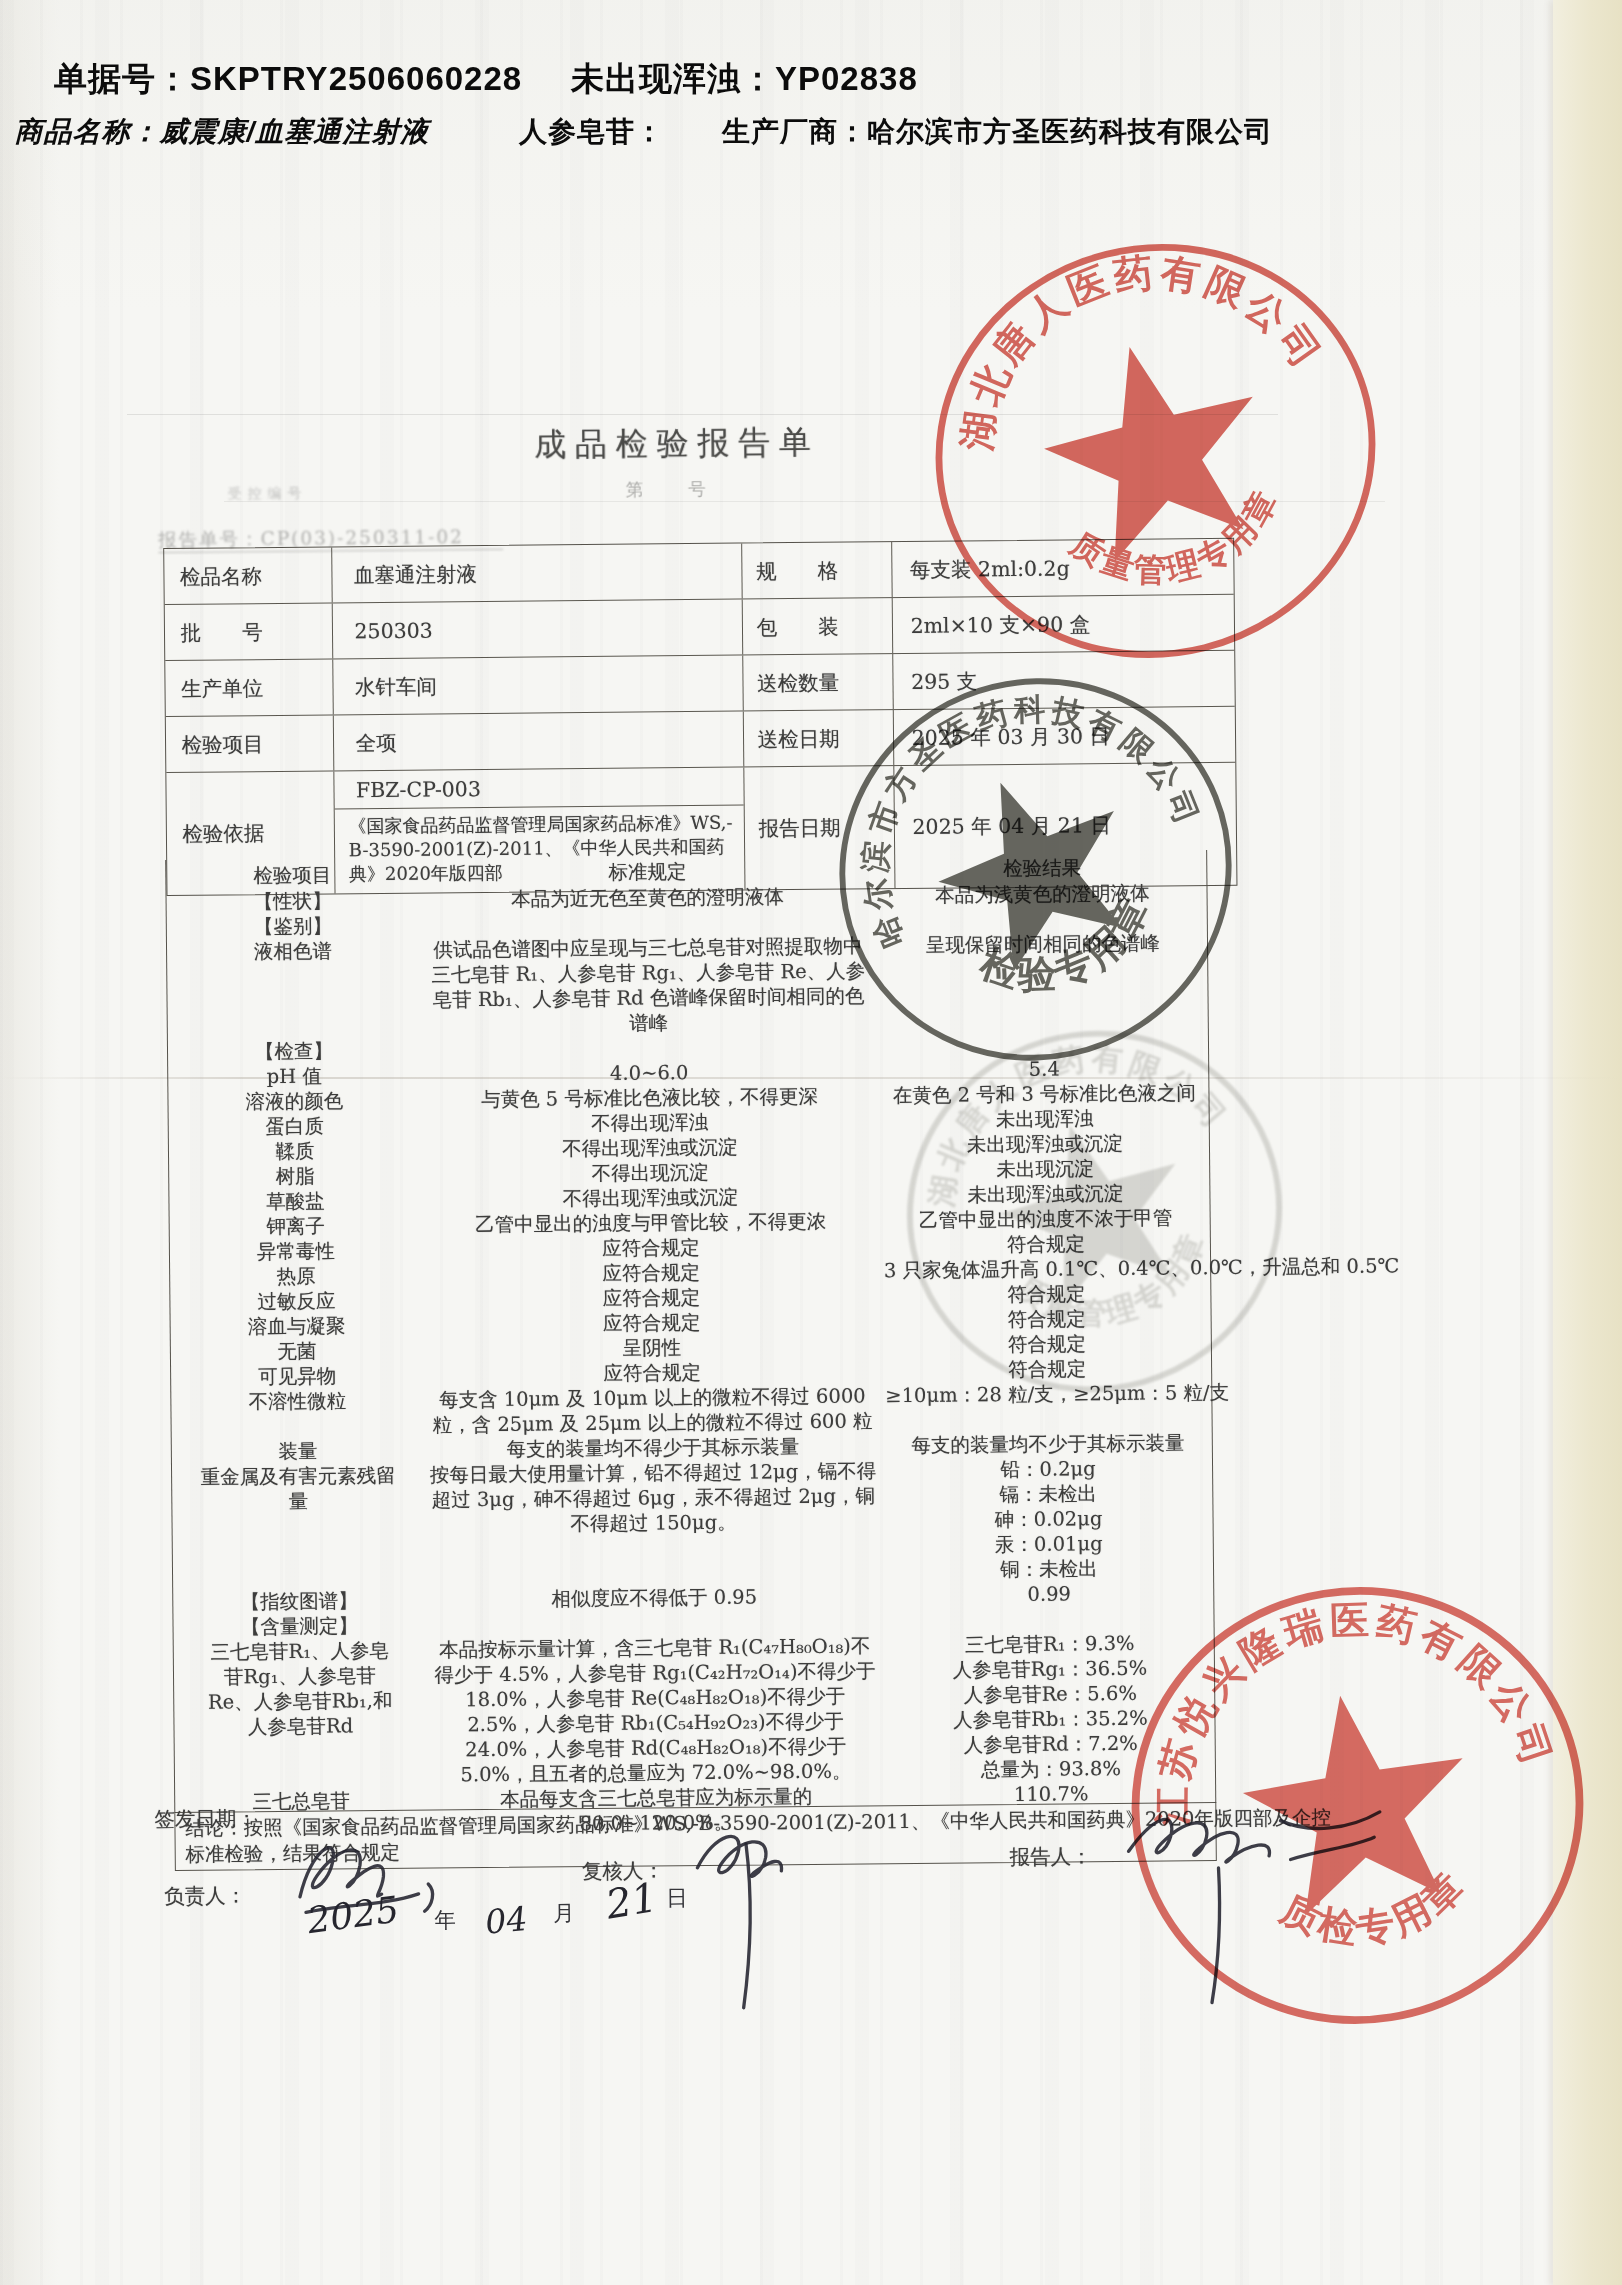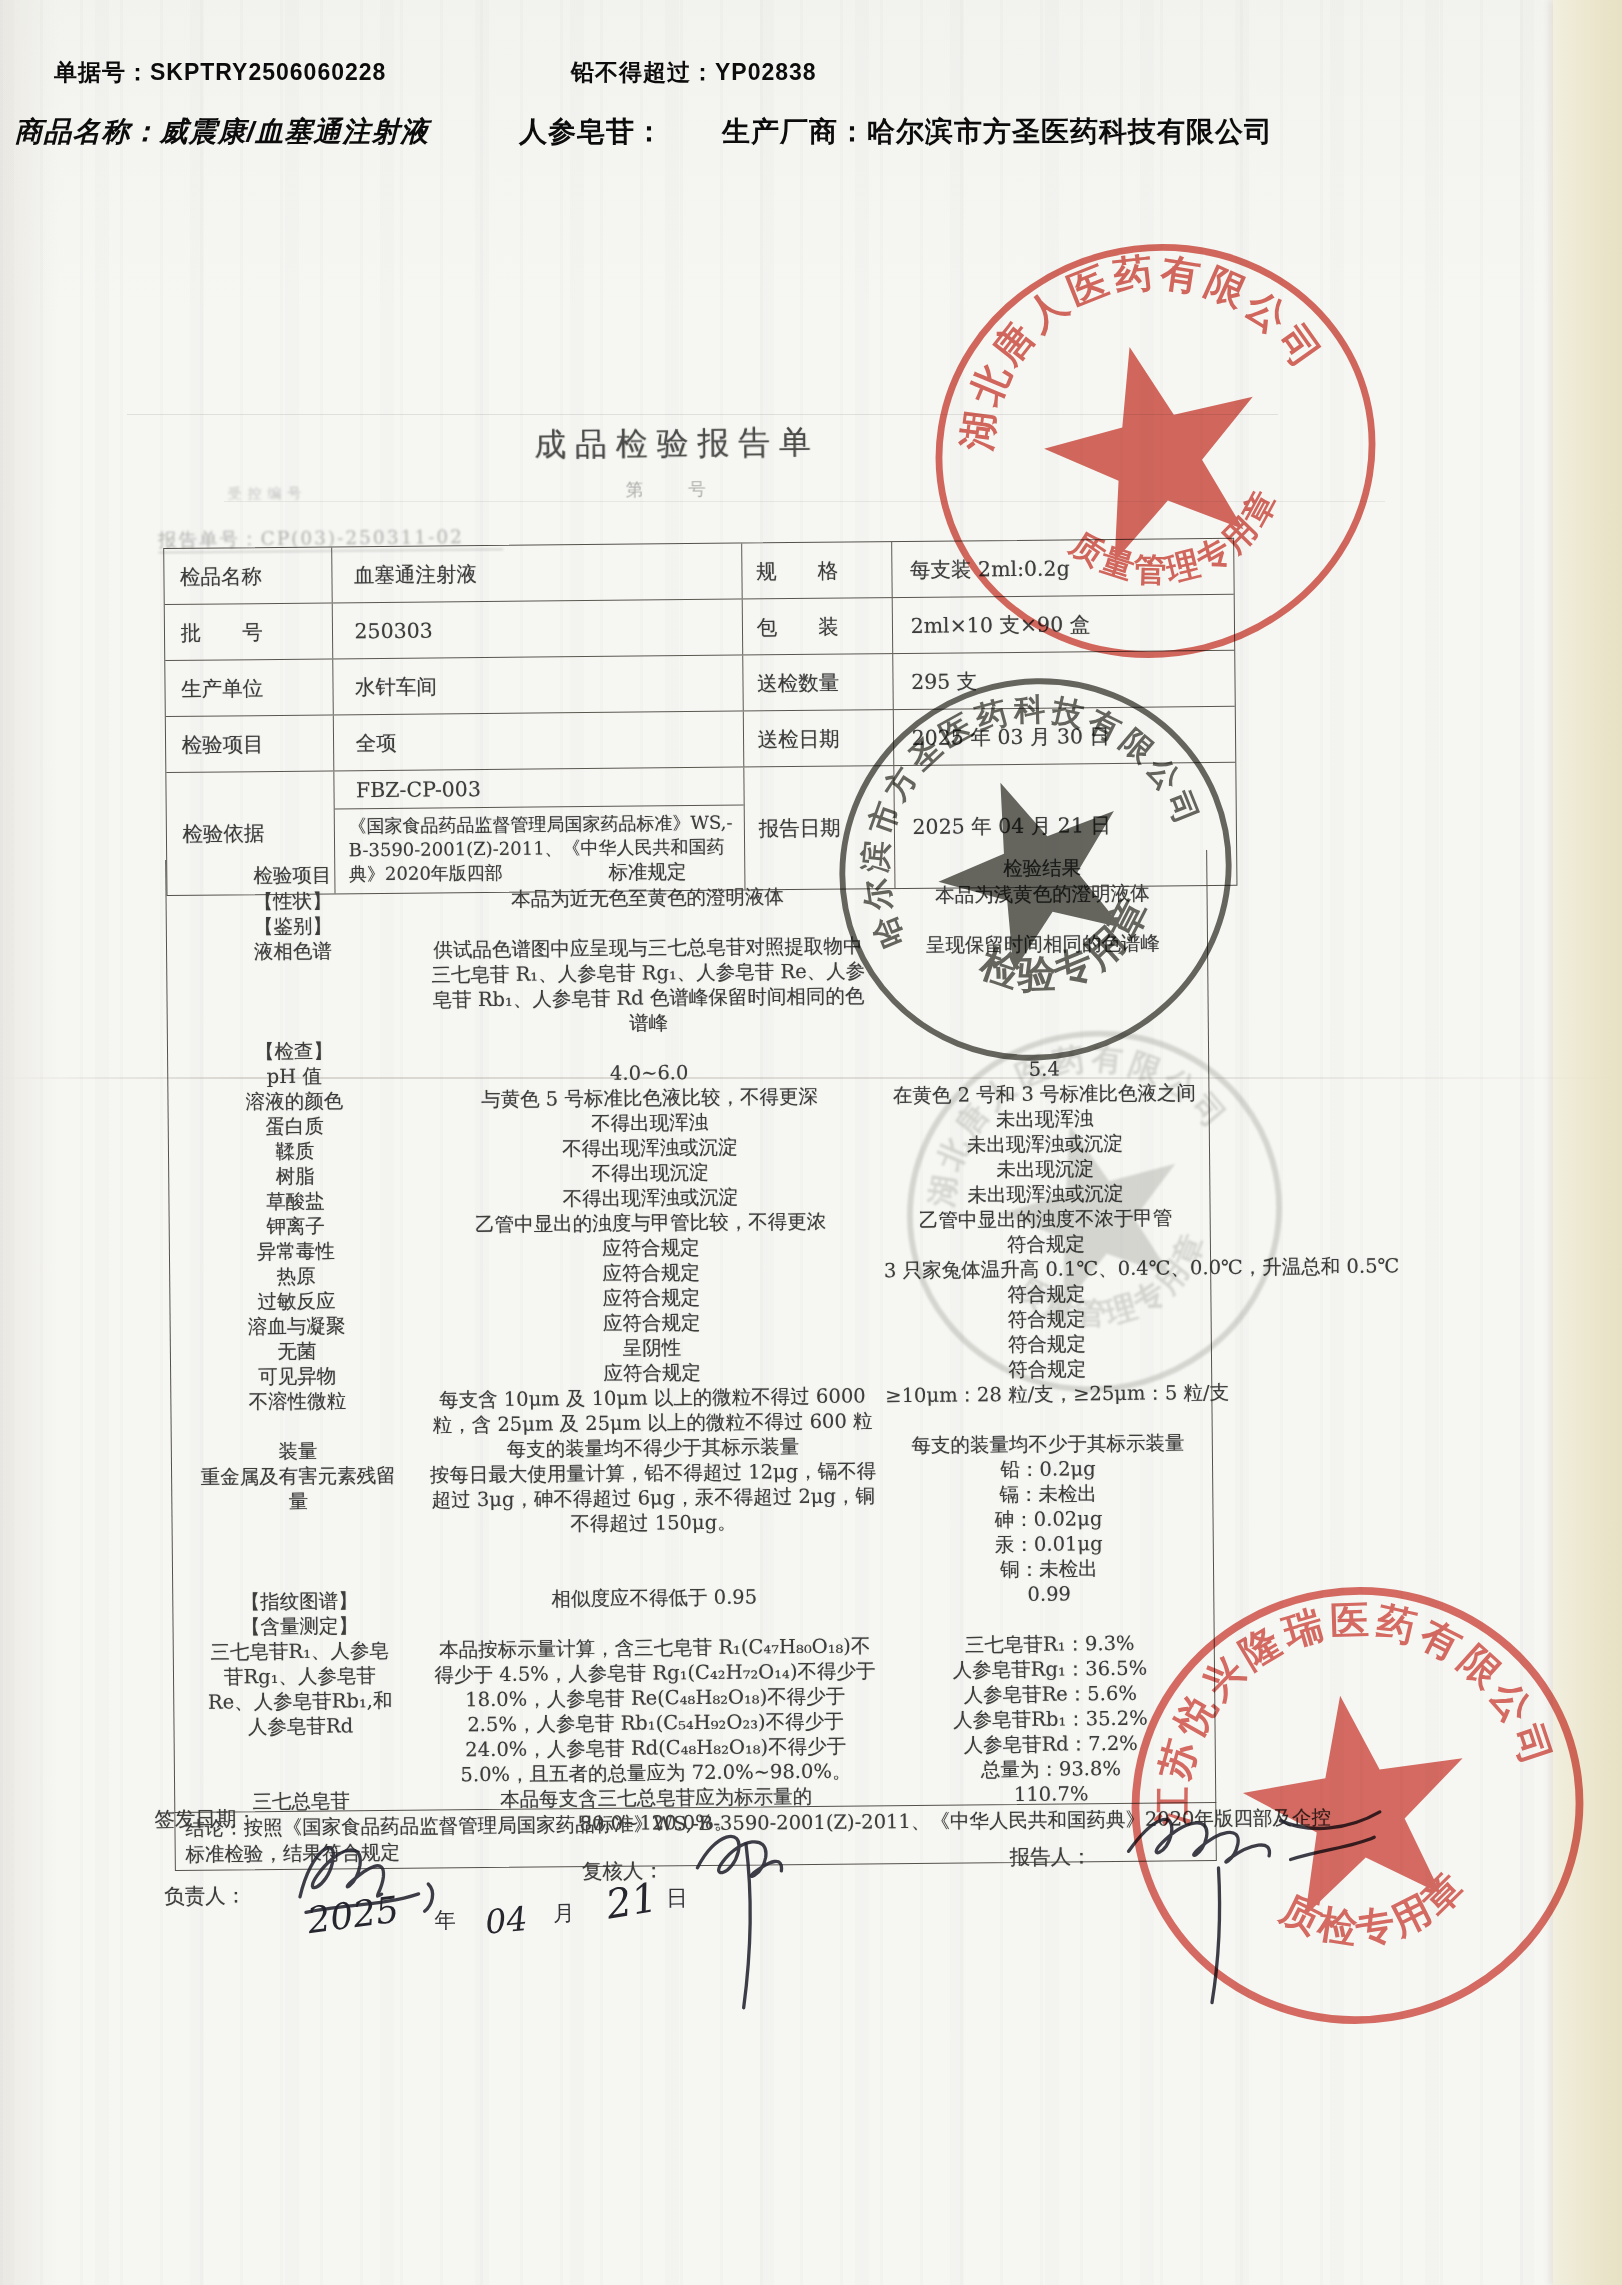--- a/index.html
+++ b/index.html
@@ -21,21 +21,21 @@
     position:absolute;top:0;right:0;width:70px;height:100%;z-index:2;
     background:linear-gradient(90deg,#f2efdf 0,#ebe6cd 55%,#e7e1c4 100%);
     box-shadow:-3.9px 0 5.9px rgba(120,110,80,0.12);
   }
   .crease{position:absolute;left:0;width:100%;height:2px;z-index:3;
     background:linear-gradient(90deg,rgba(150,140,125,0.0),rgba(150,140,125,0.30) 15%,rgba(150,140,125,0.22) 70%,rgba(150,140,125,0));}
   .hairline{position:absolute;height:1px;background:rgba(100,100,100,0.28);z-index:3;}
 
   
   .overlay-header{position:absolute;z-index:6;color:#0c0c0c;white-space:nowrap;}
-  .oh1{font-size:23px;font-weight:bold;letter-spacing:1px;}
+  .oh1{font-size:33px;font-weight:bold;letter-spacing:1px;}
   .oh2{font-size:28px;font-weight:bold;letter-spacing:1px;}
 
   
   .scan{
     position:absolute;inset:0;z-index:4;
     transform:rotate(-0.55deg);transform-origin:800px 1151px;
     color:#3d3d3c;
     font-family:"DejaVu Serif", serif;
   }
   .scan .t{text-shadow:0 0 1px rgba(80,80,78,0.55);}
@@ -103,21 +103,21 @@
 </head>
 <body>
 
 <div class="paper-texture"></div>
 <div class="edge-strip"></div>
 <div class="crease" style="top:1077px;"></div>
 <div class="hairline" style="left:127px;top:414px;width:1151px;opacity:.55;"></div>
 <div class="hairline" style="left:224px;top:501px;width:1161px;opacity:.4;"></div>
 
 <div class="overlay-header oh1" style="left:54px;top:57px;"><span>单据号：</span><span>SKPTRY2506060228</span></div>
-<div class="overlay-header oh1" style="left:571px;top:57px;"><span>铅不得超过：</span><span>YP02838</span></div>
+<div class="overlay-header oh1" style="left:571px;top:57px;"><span>未出现浑浊：</span><span>YP02838</span></div>
 <div class="overlay-header oh2" style="left:14.6px;top:113px;font-style:italic;"><span>商品名称：</span><span>威震康/血塞通注射液</span></div>
 <div class="overlay-header oh2" style="left:519px;top:113px;"><span>人参皂苷：</span></div>
 <div class="overlay-header oh2" style="left:722px;top:113px;"><span>生产厂商：</span><span>哈尔滨市方圣医药科技有限公司</span></div>
 
 <div class="scan">
 
   <div class="report-title t">成品检验报告单</div>
   <div class="page-no-hint">第　号</div>
   <div class="controlled-hint">受控编号</div>
   <div class="report-no-line">报告单号：CP(03)-250311-02</div>

